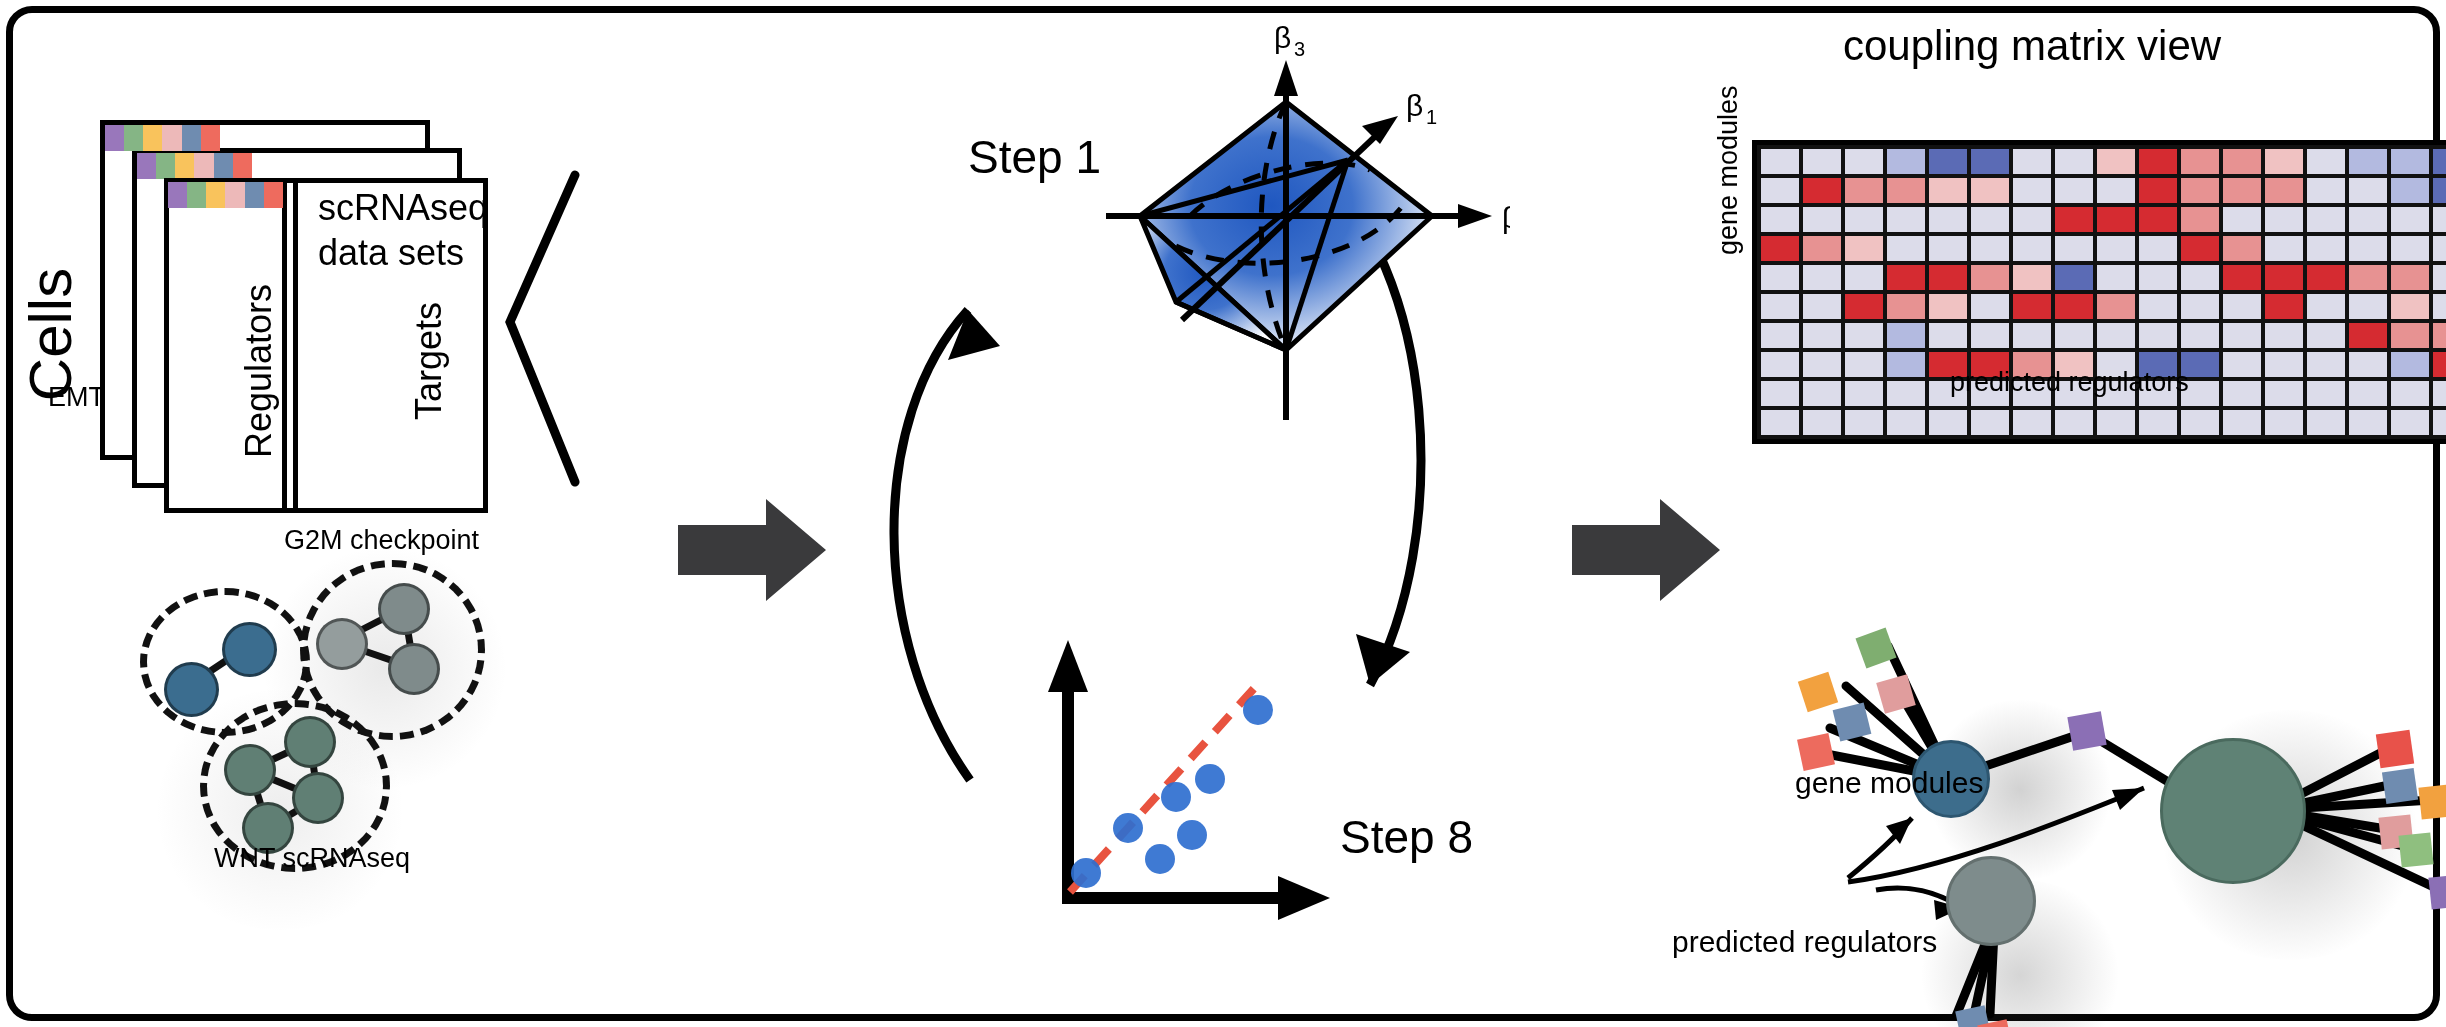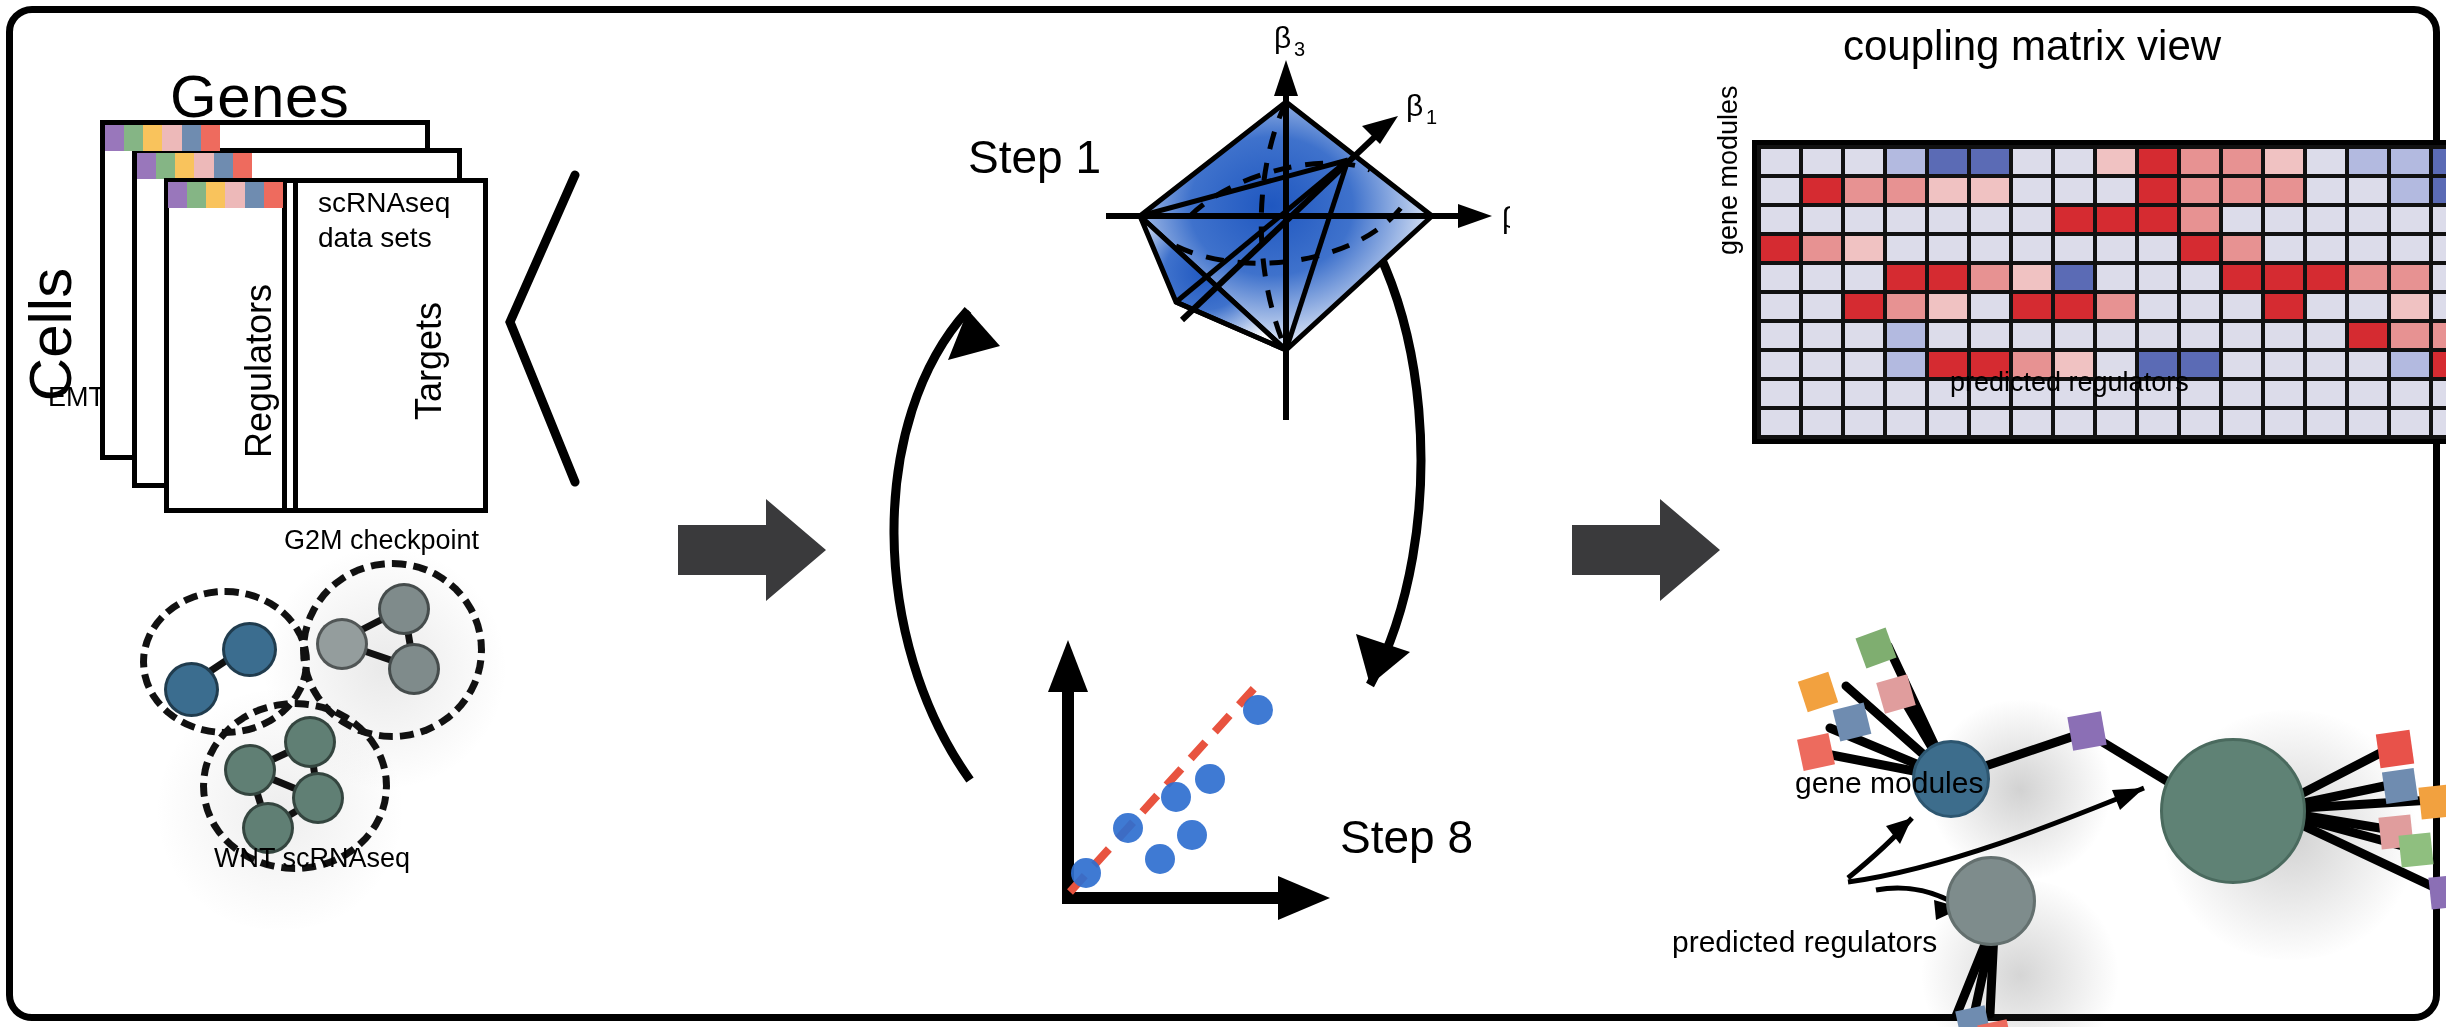--- a/index.html
+++ b/index.html
@@ -31,21 +31,21 @@
   }
   .stripe{position:absolute;display:flex;height:26px;left:0;top:0;}
   .stripe i{display:block;height:100%;}
 
   .colblock{position:absolute;border:5px solid #000;background:#fff;box-sizing:border-box;}
   .vlabel{
     position:absolute;font-size:36px;color:#000;white-space:nowrap;
     transform:rotate(-90deg);transform-origin:left top;
   }
 
-  #scrna-text{left:318px;top:185px;font-size:28px;line-height:1.25;text-align:left;}
+  #scrna-text{left:318px;top:185px;font-size:36px;line-height:1.25;text-align:left;}
 
   
   .dashcircle{
     position:absolute;border:7px dashed #111;border-radius:50%;box-sizing:border-box;
   }
   .gnode{position:absolute;border-radius:50%;border:3px solid rgba(0,0,0,.45);box-sizing:border-box;}
 
   #emt-label{left:48px;top:382px;font-size:27px;}
   #g2m-label{left:284px;top:525px;font-size:27px;}
   #wnt-label{left:214px;top:843px;font-size:27px;}
@@ -69,21 +69,20 @@
 
   #heatmap{position:absolute;left:1752px;top:140px;background:#111;border:5px solid #000;box-sizing:border-box;display:grid;gap:4px;padding:4px;}
   #heatmap div{width:38px;height:25px;}
 </style>
 </head>
 <body>
 
 <div id="figure">
   <div id="frame"></div>
 
-  <div class="abs txt" id="genes-label">Genes</div>
   <div class="abs txt" id="cells-label">Cells</div>
 
   <div class="sheet" style="left:100px;top:120px;width:330px;height:340px;"></div>
   <div class="sheet" style="left:132px;top:148px;width:330px;height:340px;"></div>
   <div class="sheet" style="left:238px;top:178px;width:200px;height:335px;"></div>
 
   <div class="stripe" style="left:105px;top:125px;width:115px;" id="stripe1">
       <i style="background: rgb(153, 119, 187); width: 16.6667%;"></i>
       <i style="background: rgb(133, 181, 133); width: 16.6667%;"></i>
       <i style="background: rgb(249, 195, 92); width: 16.6667%;"></i>

